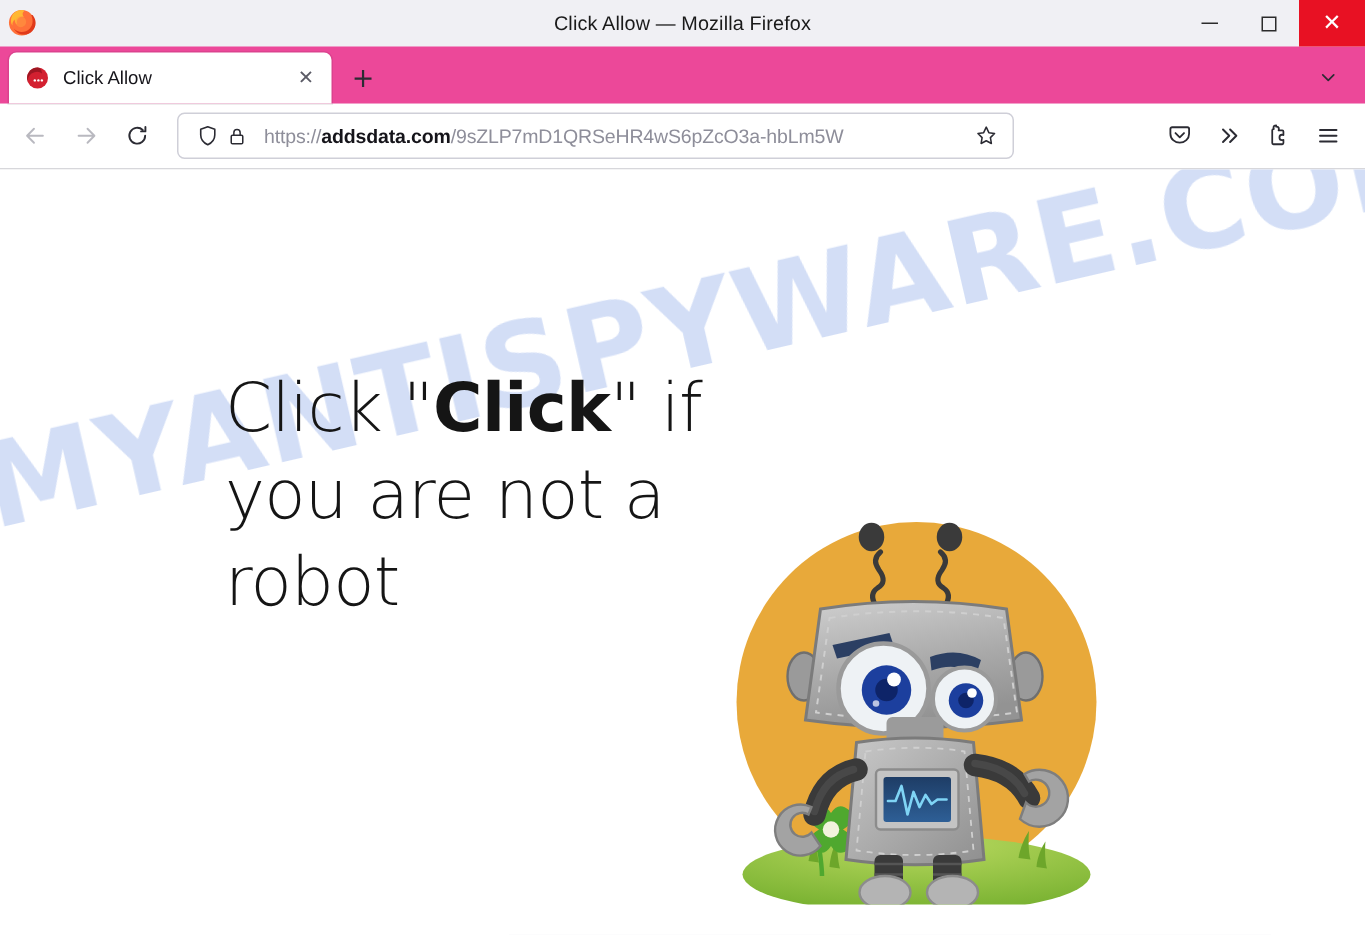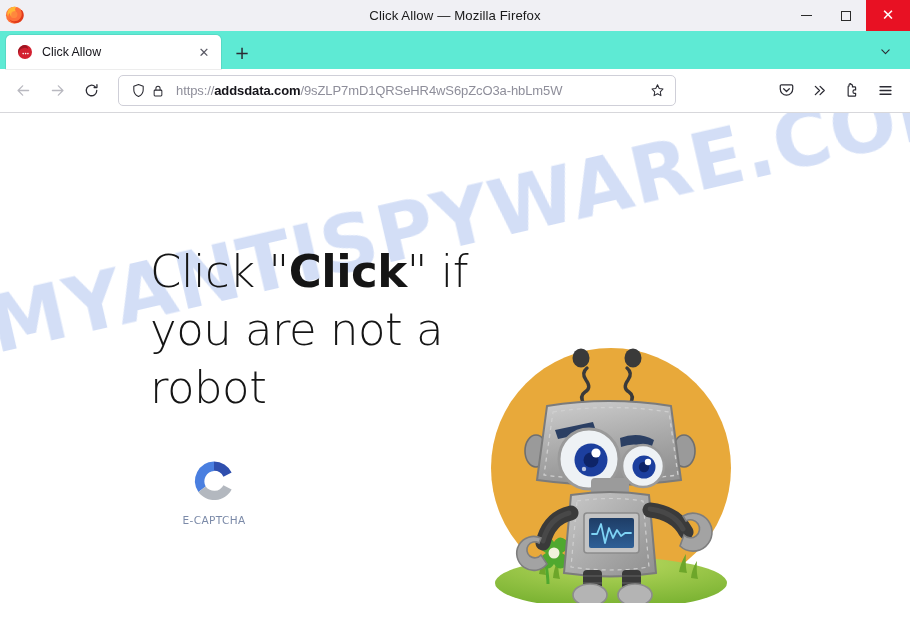--- a/index.html
+++ b/index.html
@@ -85,21 +85,21 @@
     color: #ffffff;
     font-size: 15px;
     line-height: 1;
     font-family: "DejaVu Sans", sans-serif;
   }
 
   
   .tabstrip {
     height: 38px;
     min-height: 38px;
-    background: #5eead4;
+    background: #ec4899;
     display: flex;
     align-items: flex-end;
     padding: 0 4px 0 6px;
     position: relative;
   }
   .tab {
     width: 215px;
     height: 34px;
     background: #ffffff;
     border-radius: 5px 5px 0 0;
@@ -411,31 +411,20 @@
 
   <div class="viewport">
 
     <div class="watermark">MYANTISPYWARE.COM</div>
 
     <div class="content">
 
       <div class="left-col">
         <div class="headline"><span>Click "</span><b>Click</b><span>" if you are not a robot</span></div>
 
-        <div class="captcha-block">
-          <svg class="captcha-logo" viewBox="0 0 64 64" xmlns="http://www.w3.org/2000/svg">
-
-            <path d="M32 6 A26 26 0 0 1 55.5 20.8 L44.6 26.3 A14 14 0 0 0 32 18.5 Z" fill="#2f4fae"></path>
-
-            <path d="M32 6 A26 26 0 0 0 11.2 46.6 L20.9 39.3 A14 14 0 0 1 32 18.5 Z" fill="#4a7fe0"></path>
-
-            <path d="M11.2 46.6 A26 26 0 0 0 55.5 43.2 L44.6 37.7 A14 14 0 0 1 20.9 39.3 Z" fill="#b3b8bf"></path>
-          </svg>
-          <div class="captcha-label">E-CAPTCHA</div>
-        </div>
       </div>
 
       <div class="robot-wrap">
         <svg class="robot-svg" viewBox="0 0 255 265" xmlns="http://www.w3.org/2000/svg">
           <defs>
             <linearGradient id="bodyG" x1="0" y1="0" x2="1" y2="1">
               <stop offset="0%" stop-color="#c9c9c9"></stop>
               <stop offset="55%" stop-color="#a9a9a9"></stop>
               <stop offset="100%" stop-color="#8f8f8f"></stop>
             </linearGradient>

